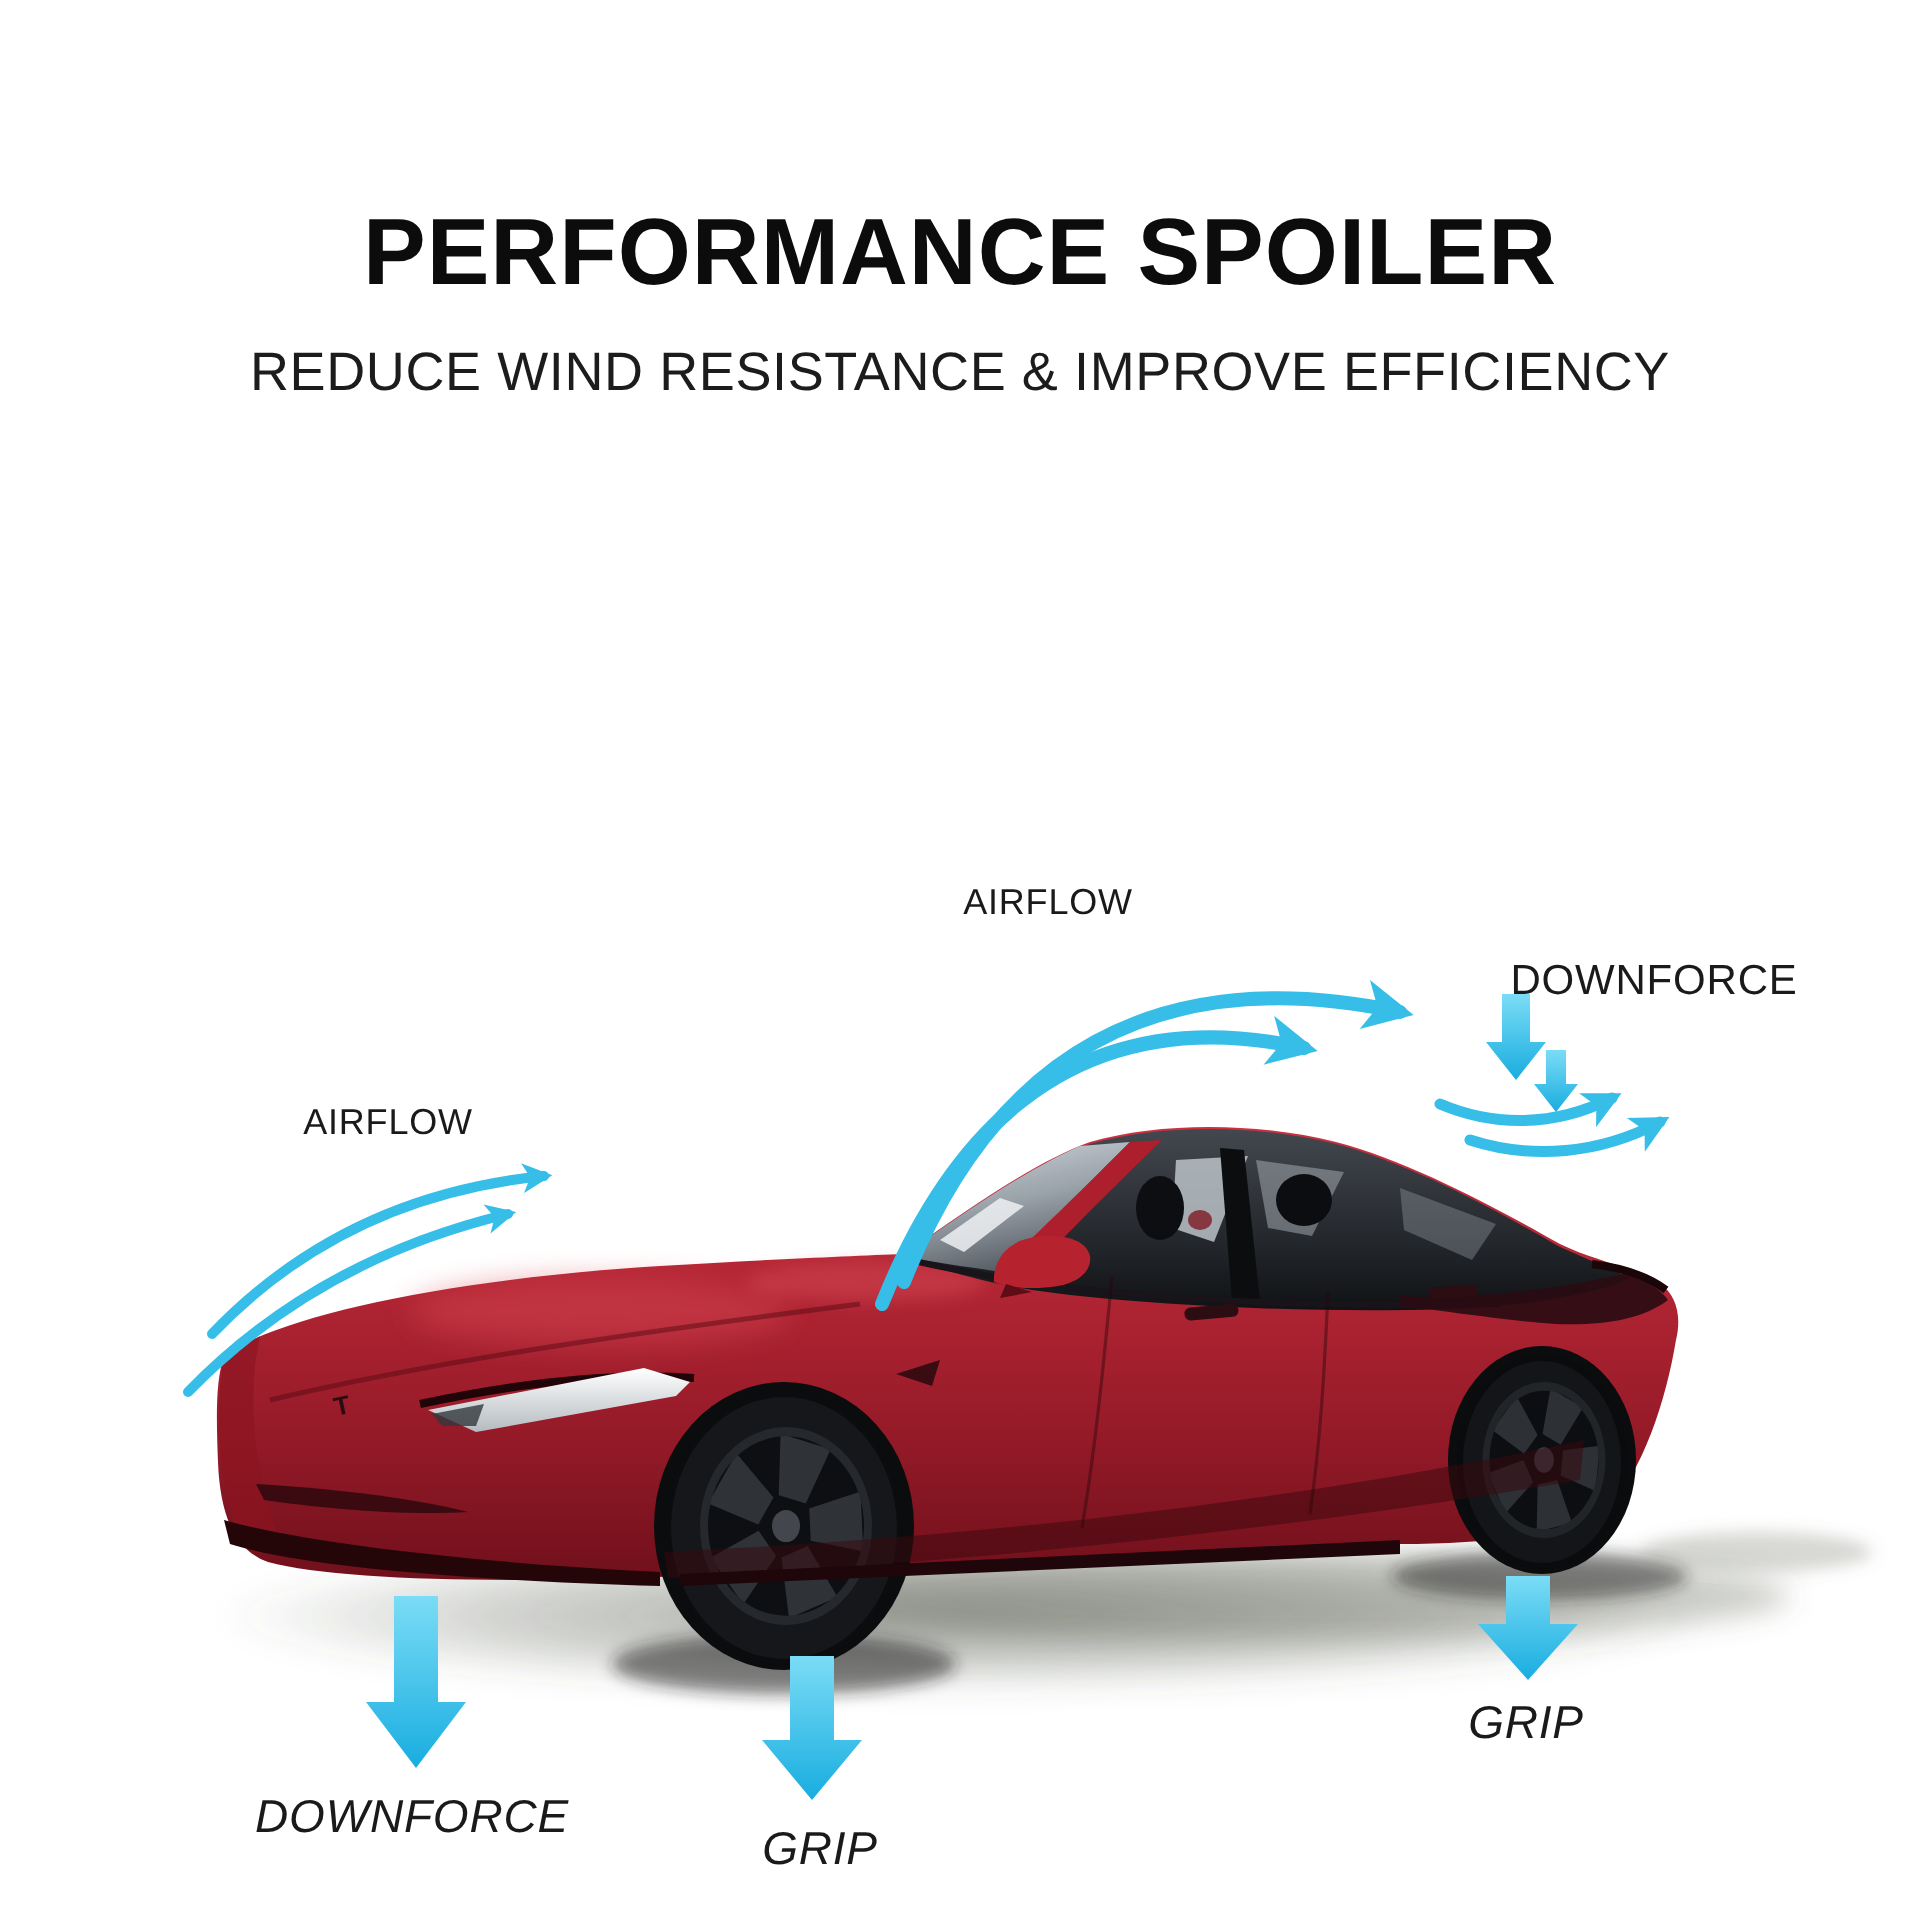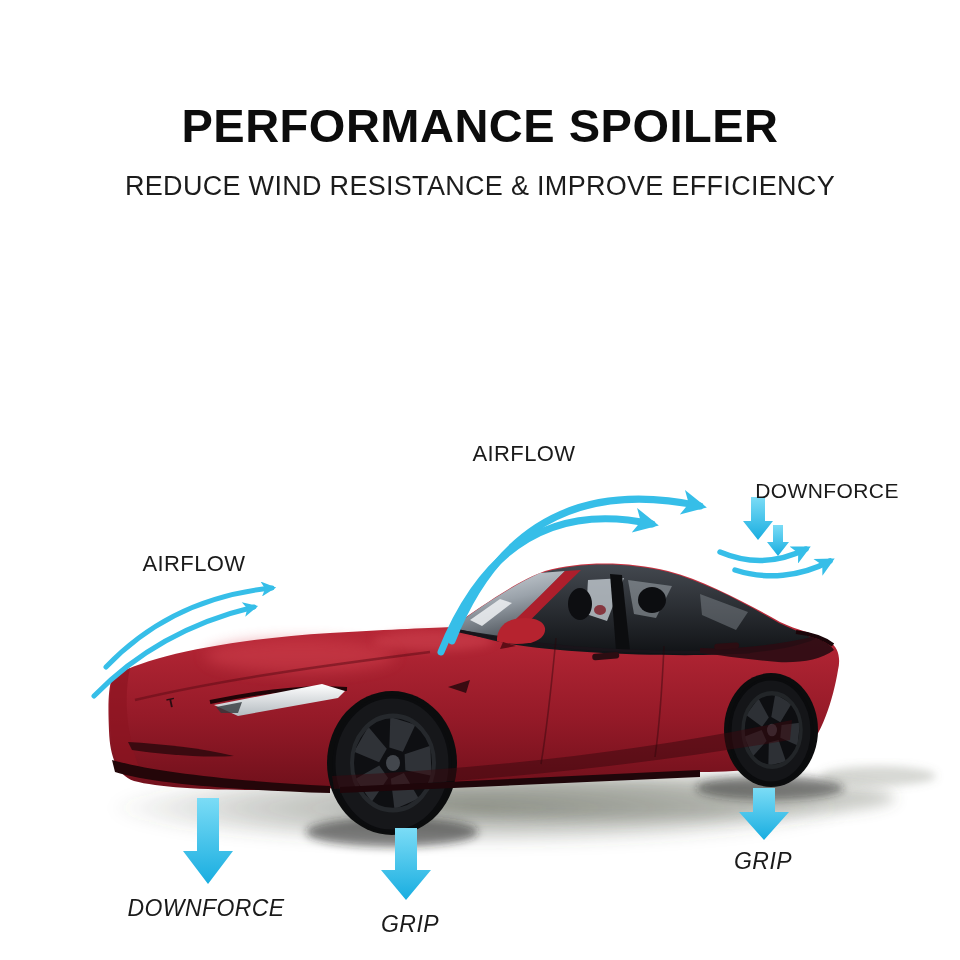--- a/index.html
+++ b/index.html
@@ -13,21 +13,21 @@
     margin:0;position:absolute;top:98px;left:0;width:960px;
     font-size:47px;font-weight:700;letter-spacing:.5px;color:#0c0c0c;
   }
   .hdr p{
     margin:0;position:absolute;top:171px;left:0;width:960px;
     font-size:27px;font-weight:400;letter-spacing:.3px;color:#1c1c1c;
   }
   svg.scene{position:absolute;left:0;top:0;}
   .lbl{
     position:absolute;transform:translateX(-50%);
-    font-size:22px;color:#1a1a1a;letter-spacing:.4px;white-space:nowrap;
+    font-size:18px;color:#1a1a1a;letter-spacing:.4px;white-space:nowrap;
   }
   .lbl.big{font-size:23px;font-style:italic;}
   #lbl-airflow-top{left:524px;top:441px;}
   #lbl-airflow-front{left:194px;top:551px;}
   #lbl-downforce-rear{left:827px;top:479px;font-size:21px;}
   #lbl-downforce-front{left:206px;top:895px;}
   #lbl-grip-front{left:410px;top:911px;}
   #lbl-grip-rear{left:763px;top:848px;}
 </style>
 </head>

